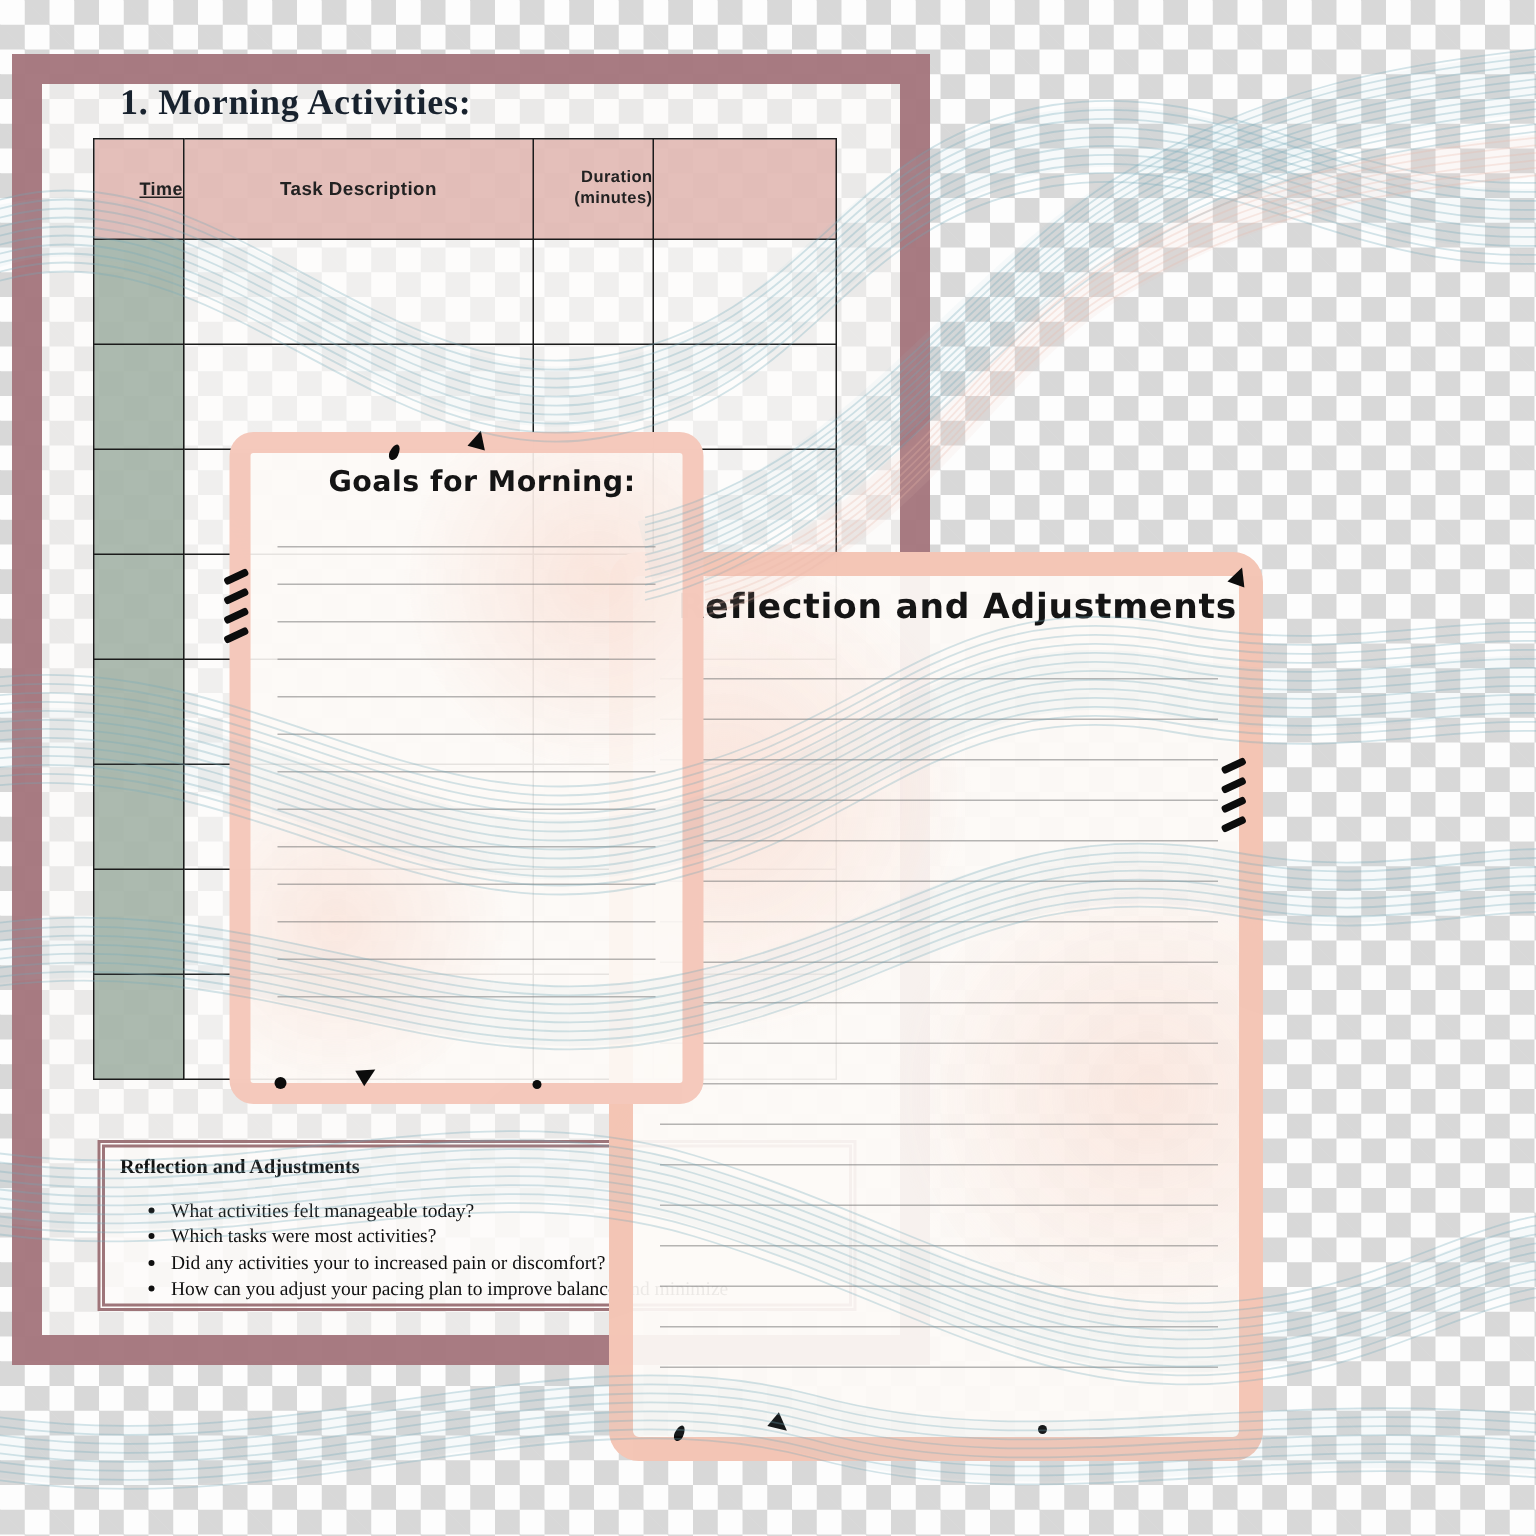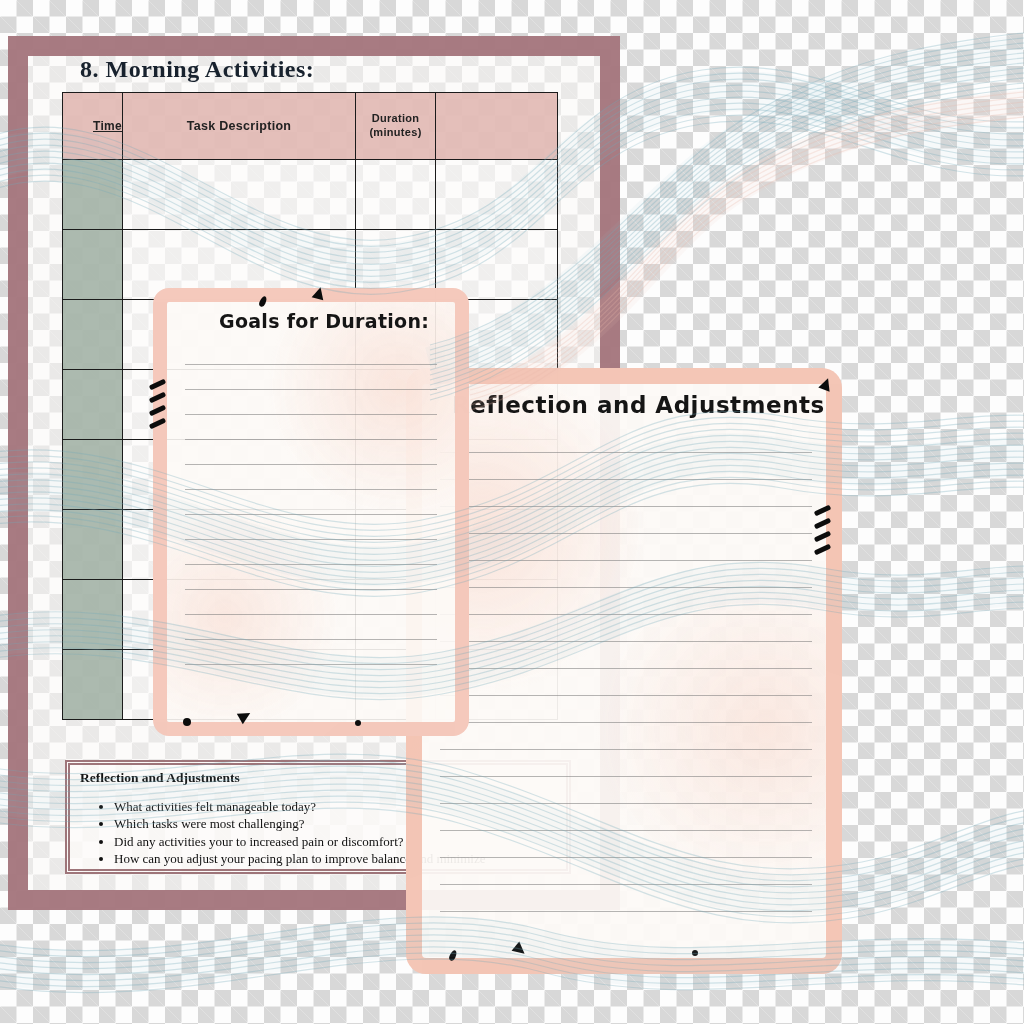--- a/index.html
+++ b/index.html
@@ -22,21 +22,21 @@
   .p1-title{position:absolute;left:52px;top:0;margin:0;
     font:700 24px "Liberation Serif",serif;color:#18222e;letter-spacing:.5px;}
   .p1-table{position:absolute;left:34px;top:36px;width:495px;
     border-collapse:collapse;table-layout:fixed;}
   .p1-table col.c-time{width:60px}.p1-table col.c-task{width:233px}
   .p1-table col.c-dur{width:80px}.p1-table col.c-extra{width:122px}
   .p1-table th,.p1-table td{border:1.6px solid #1b1b1b;padding:0;}
   .p1-table thead th{height:66px;background:rgba(224,182,176,0.88);
     font:700 12.5px "Liberation Sans",sans-serif;color:#222;text-align:center;vertical-align:middle;letter-spacing:.3px;}
   .p1-table th.h-time{text-decoration:underline;font-weight:600;font-size:12px;text-align:right;}
-  .p1-table th.h-dur{font-size:11px;white-space:pre-line;line-height:1.25;}
+  .p1-table th.h-dur{font-size:11px;white-space:pre-line;line-height:1.25;text-align:right;}
   .p1-table tbody td{height:69px;background:rgba(255,255,255,0.28);}
   .p1-table tbody td.td-time{background:rgba(163,178,166,0.9);}
 
   .reflect-box{position:absolute;left:37px;top:704px;width:506px;height:114px;
     box-sizing:border-box;border:5px double rgba(148,102,108,0.9);
     background:rgba(253,251,249,0.75);padding:5px 10px;overflow:hidden;
     font-family:"Liberation Serif",serif;color:#101010;}
   .rb-head{font-weight:700;font-size:13.5px;margin:0 0 2px 0;}
   .rb-list{margin:12px;padding-left:22px;font-size:13px;line-height:1.34;}
 
@@ -81,21 +81,21 @@
   .waves use.haze{stroke:#9cc8d2;stroke-width:40;opacity:.07;}
   .waves g.pink use{stroke:#e9b6a8;opacity:.28;}
   .waves g.pink use.haze{stroke:#eec3b6;stroke-width:28;opacity:.1;}
 </style>
 </head>
 <body>
 
 <div class="canvas">
 
   <section class="page page1">
-    <h1 class="p1-title">8. Morning Activities:</h1>
+    <h1 class="p1-title">1. Morning Activities:</h1>
 
     <table class="p1-table">
       <colgroup>
           <col class="c-time">
           <col class="c-task">
           <col class="c-dur">
           <col class="c-extra">
         </colgroup>
       <thead>
         <tr>
@@ -162,21 +162,21 @@
     <td></td>
     <td></td>
   </tr>
 </tbody>
     </table>
 
     <div class="reflect-box">
       <div class="rb-head">Reflection and Adjustments</div>
       <ul class="rb-list">
         <li>What activities felt manageable today?</li>
-        <li>Which tasks were most challenging?</li>
+        <li>Which tasks were most activities?</li>
         <li>Did any activities your to increased pain or discomfort?</li>
         <li>How can you adjust your pacing plan to improve balance and minimize discomfort?</li>
       </ul>
     </div>
   </section>
 
   <section class="page page3">
     <h2 class="p3-title">Reflection and Adjustments</h2>
     <div class="p3-rules">
   <div class="rule"></div>
@@ -219,21 +219,21 @@
     <span class="ink dash" style="left:392px;top:137px"></span>
     <span class="ink dash" style="left:392px;top:150px"></span>
     <span class="ink dash" style="left:392px;top:163px"></span>
     <span class="ink tri" style="left:398px;top:-6px;transform:rotate(20deg)"></span>
     <span class="ink comma" style="left:28px;top:566px"></span>
     <span class="ink tri" style="left:92px;top:560px;transform:rotate(130deg)"></span>
     <span class="ink dot sm" style="left:270px;top:566px"></span>
   </section>
 
   <section class="page page2">
-    <h2 class="p2-title">Goals for Duration:</h2>
+    <h2 class="p2-title">Goals for Morning:</h2>
     <div class="p2-rules">
   <div class="rule"></div>
 
   <div class="rule"></div>
 
   <div class="rule"></div>
 
   <div class="rule"></div>
 
   <div class="rule"></div>

